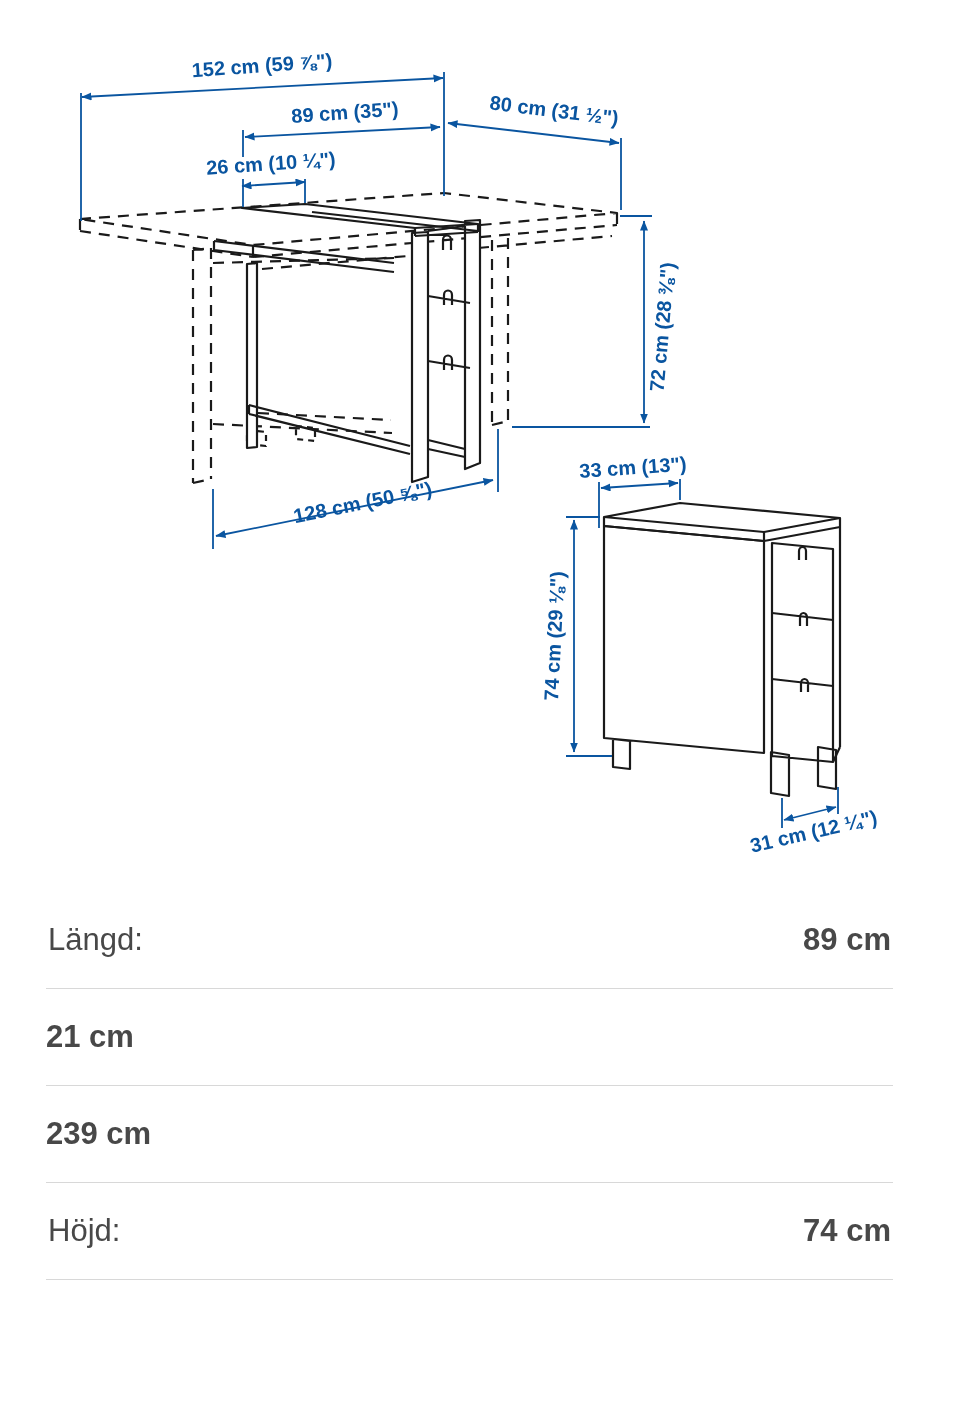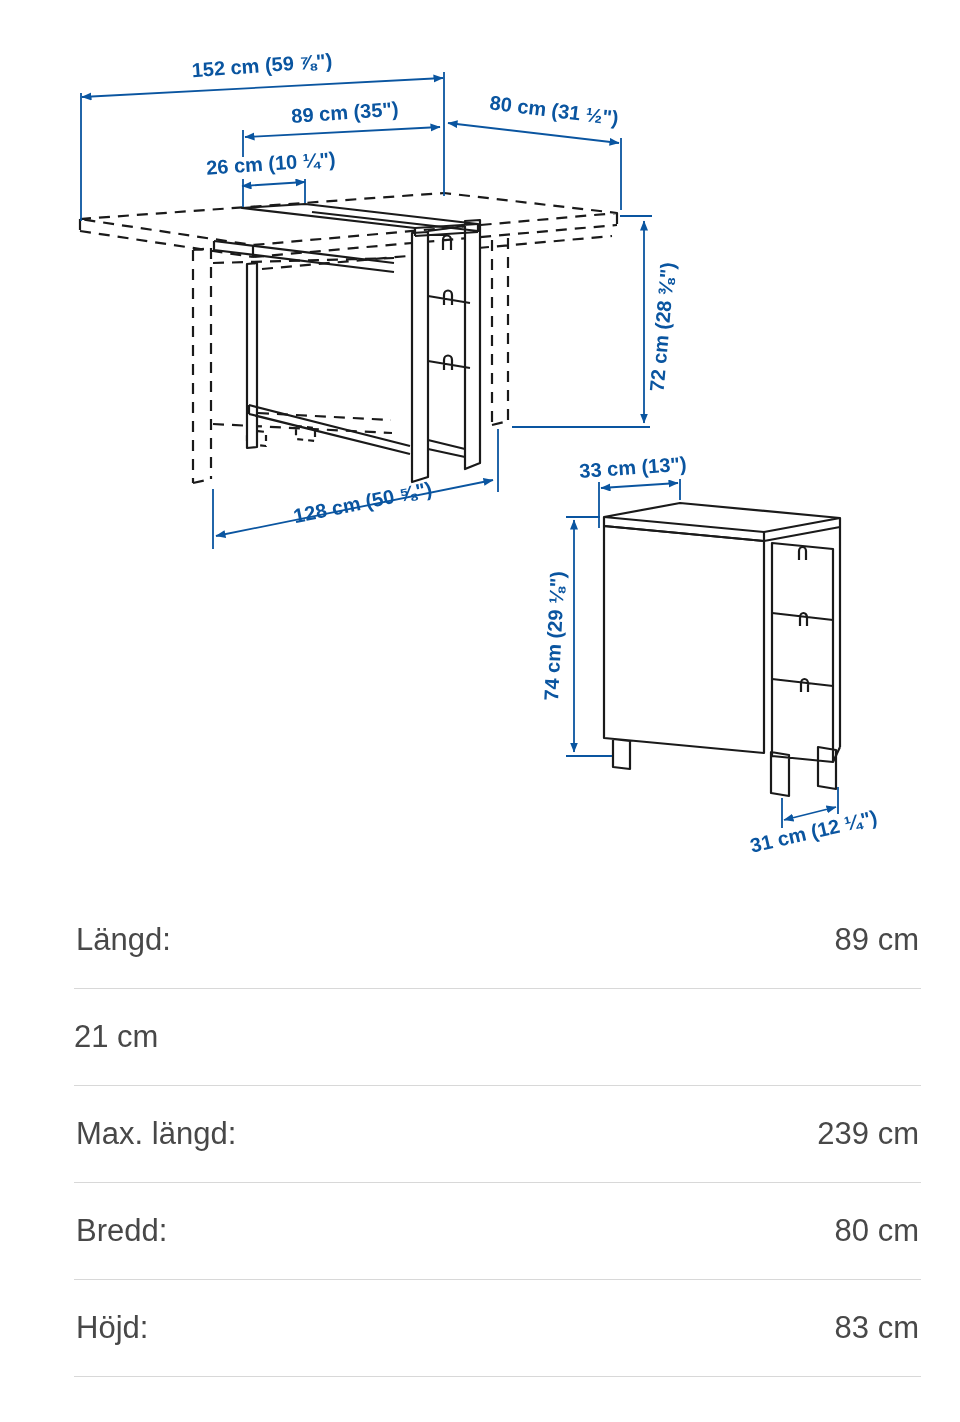--- a/index.html
+++ b/index.html
@@ -5,28 +5,28 @@
   html,body{margin:0;padding:0;background:#fff;}
   body{
     width:960px;height:1422px;position:relative;overflow:hidden;
     font-family:"Liberation Sans","DejaVu Sans",sans-serif;
   }
   .diagram-wrap{position:absolute;left:0;top:0;width:960px;height:880px;}
   svg text.dim{
     font-family:"Liberation Sans","DejaVu Sans",sans-serif;
     font-weight:bold;font-size:20px;fill:#0a55a0;
   }
-  .specs{position:absolute;left:74px;top:892px;width:847px;}
+  .specs{position:absolute;left:46px;top:892px;width:847px;}
   .spec-row{
     height:96px;display:flex;align-items:center;justify-content:space-between;
     border-bottom:1px solid #d8d8d8;
     font-size:31px;color:#484848;
   }
   .spec-label{padding-left:2px;}
-  .spec-value{padding-right:2px;}
+  .spec-value{padding-right:2px;font-weight:bold;}
 </style>
 </head>
 <body>
 
 <div class="diagram-wrap">
 <svg width="960" height="880" viewBox="0 0 960 880">
   <defs>
     <marker id="arr" markerUnits="userSpaceOnUse" markerWidth="11" markerHeight="9" refX="9.5" refY="4" orient="auto-start-reverse">
       <path d="M0,0 L10,4 L0,8 Z" fill="#0a55a0"></path>
     </marker>
@@ -128,24 +128,19 @@
 
 <div class="specs">
   <div class="spec-row">
     <span class="spec-label">Längd:</span>
     <span class="spec-value">89 cm</span>
   </div>
   <div class="spec-row">
     <span class="spec-value">21 cm</span>
   </div>
   <div class="spec-row">
-    <span class="spec-label">Max. längd:</span>
     <span class="spec-value">239 cm</span>
   </div>
   <div class="spec-row">
-    <span class="spec-label">Bredd:</span>
-    <span class="spec-value">80 cm</span>
-  </div>
-  <div class="spec-row">
     <span class="spec-label">Höjd:</span>
-    <span class="spec-value">83 cm</span>
+    <span class="spec-value">74 cm</span>
   </div>
 </div>
 
 </body></html>

